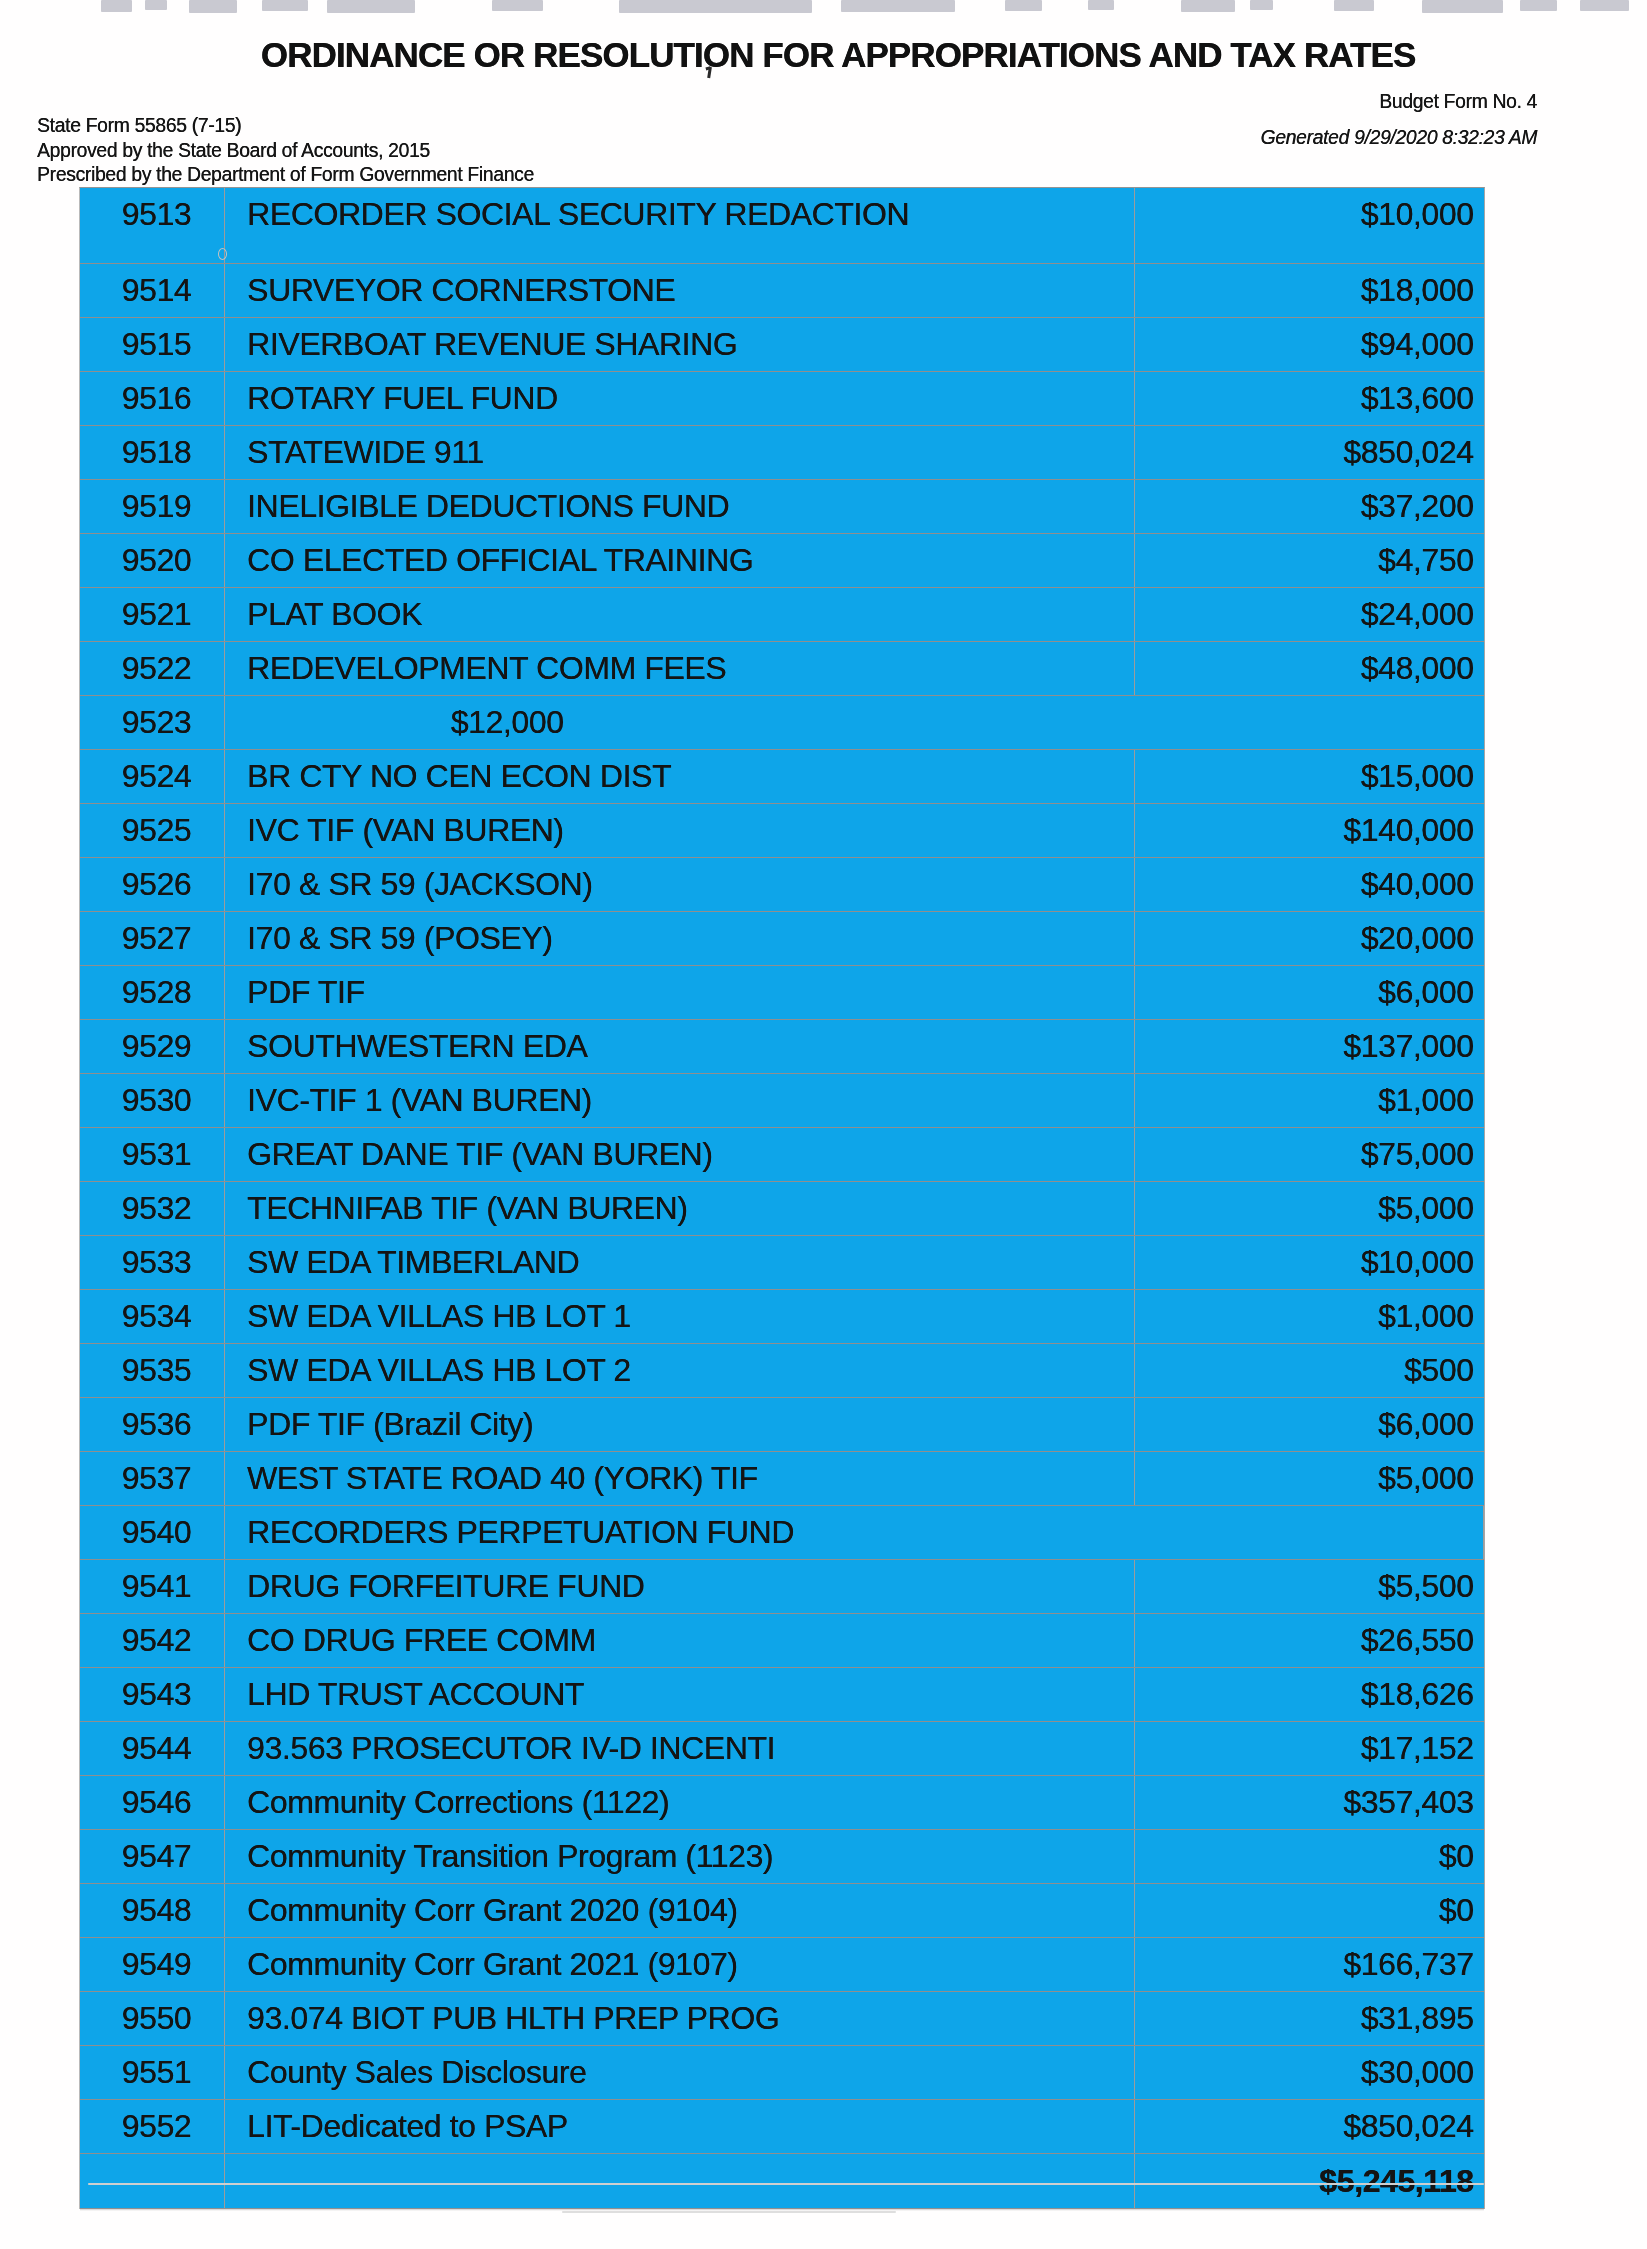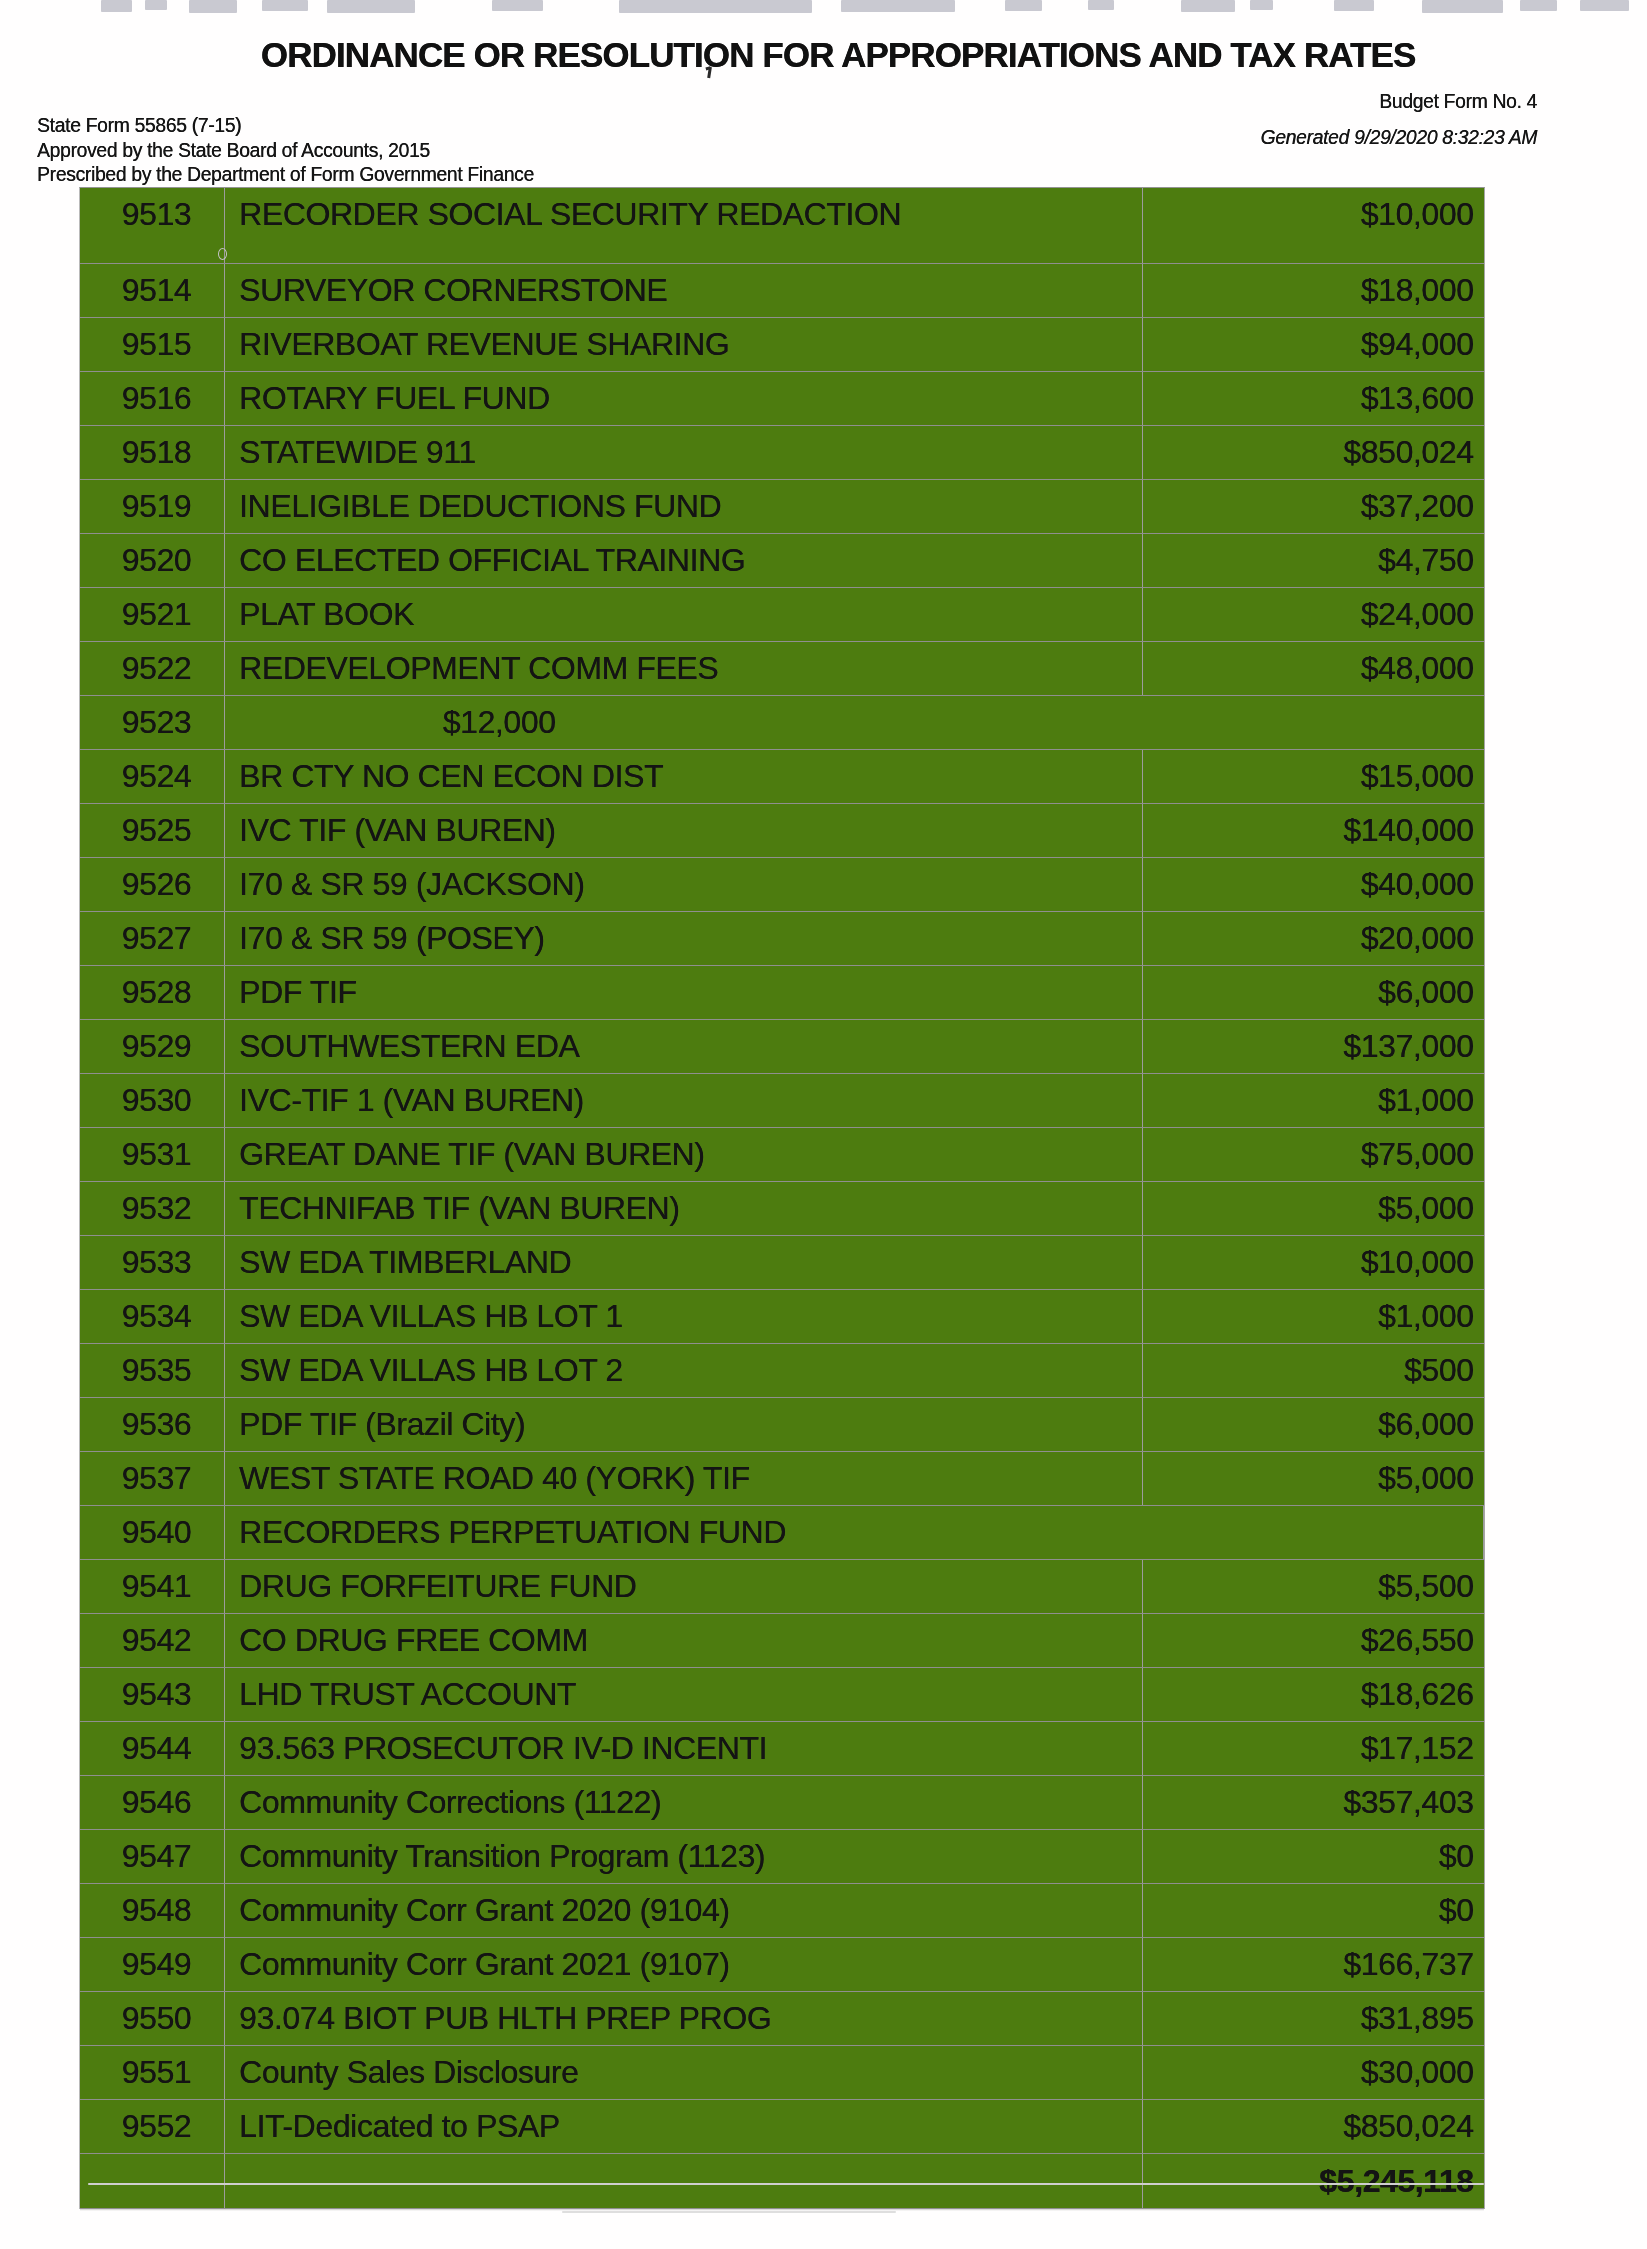--- a/index.html
+++ b/index.html
@@ -47,21 +47,22 @@
     border-left:1.8px solid #b9b9b9;
     border-right:1.8px solid #a6a6a6;
     font-size:32px;letter-spacing:-0.4px;
     color:#141414;
     text-shadow:0.3px 0 0 #141414;
   }
   .trow{
     display:flex;height:53px;
     border-bottom:1.8px solid #8f8f8f;
     box-shadow:0 1.3px 0 rgba(125,125,125,0.28);
-    background:#4d7c0f;
+    background:#0ea5e9;
+    gap:8px;
   }
   .trow.tall{height:75px;}
   .trow.total{height:54px;}
   .cell{box-sizing:border-box;display:flex;align-items:center;white-space:nowrap;overflow:hidden;}
   .cell.code{width:145px;justify-content:center;border-right:1.8px solid #9c9c9c;padding-left:8.8px;}
   .cell.name{flex:1;padding-left:14px;border-right:1.8px solid #9c9c9c;}
   .cell.amt{width:341px;justify-content:flex-end;padding-right:10.5px;}
   .trow.tall .cell{align-items:flex-start;padding-top:8px;}
   .trow.total .cell.amt{font-weight:700;text-shadow:0.5px 0 0 #111;}
   

